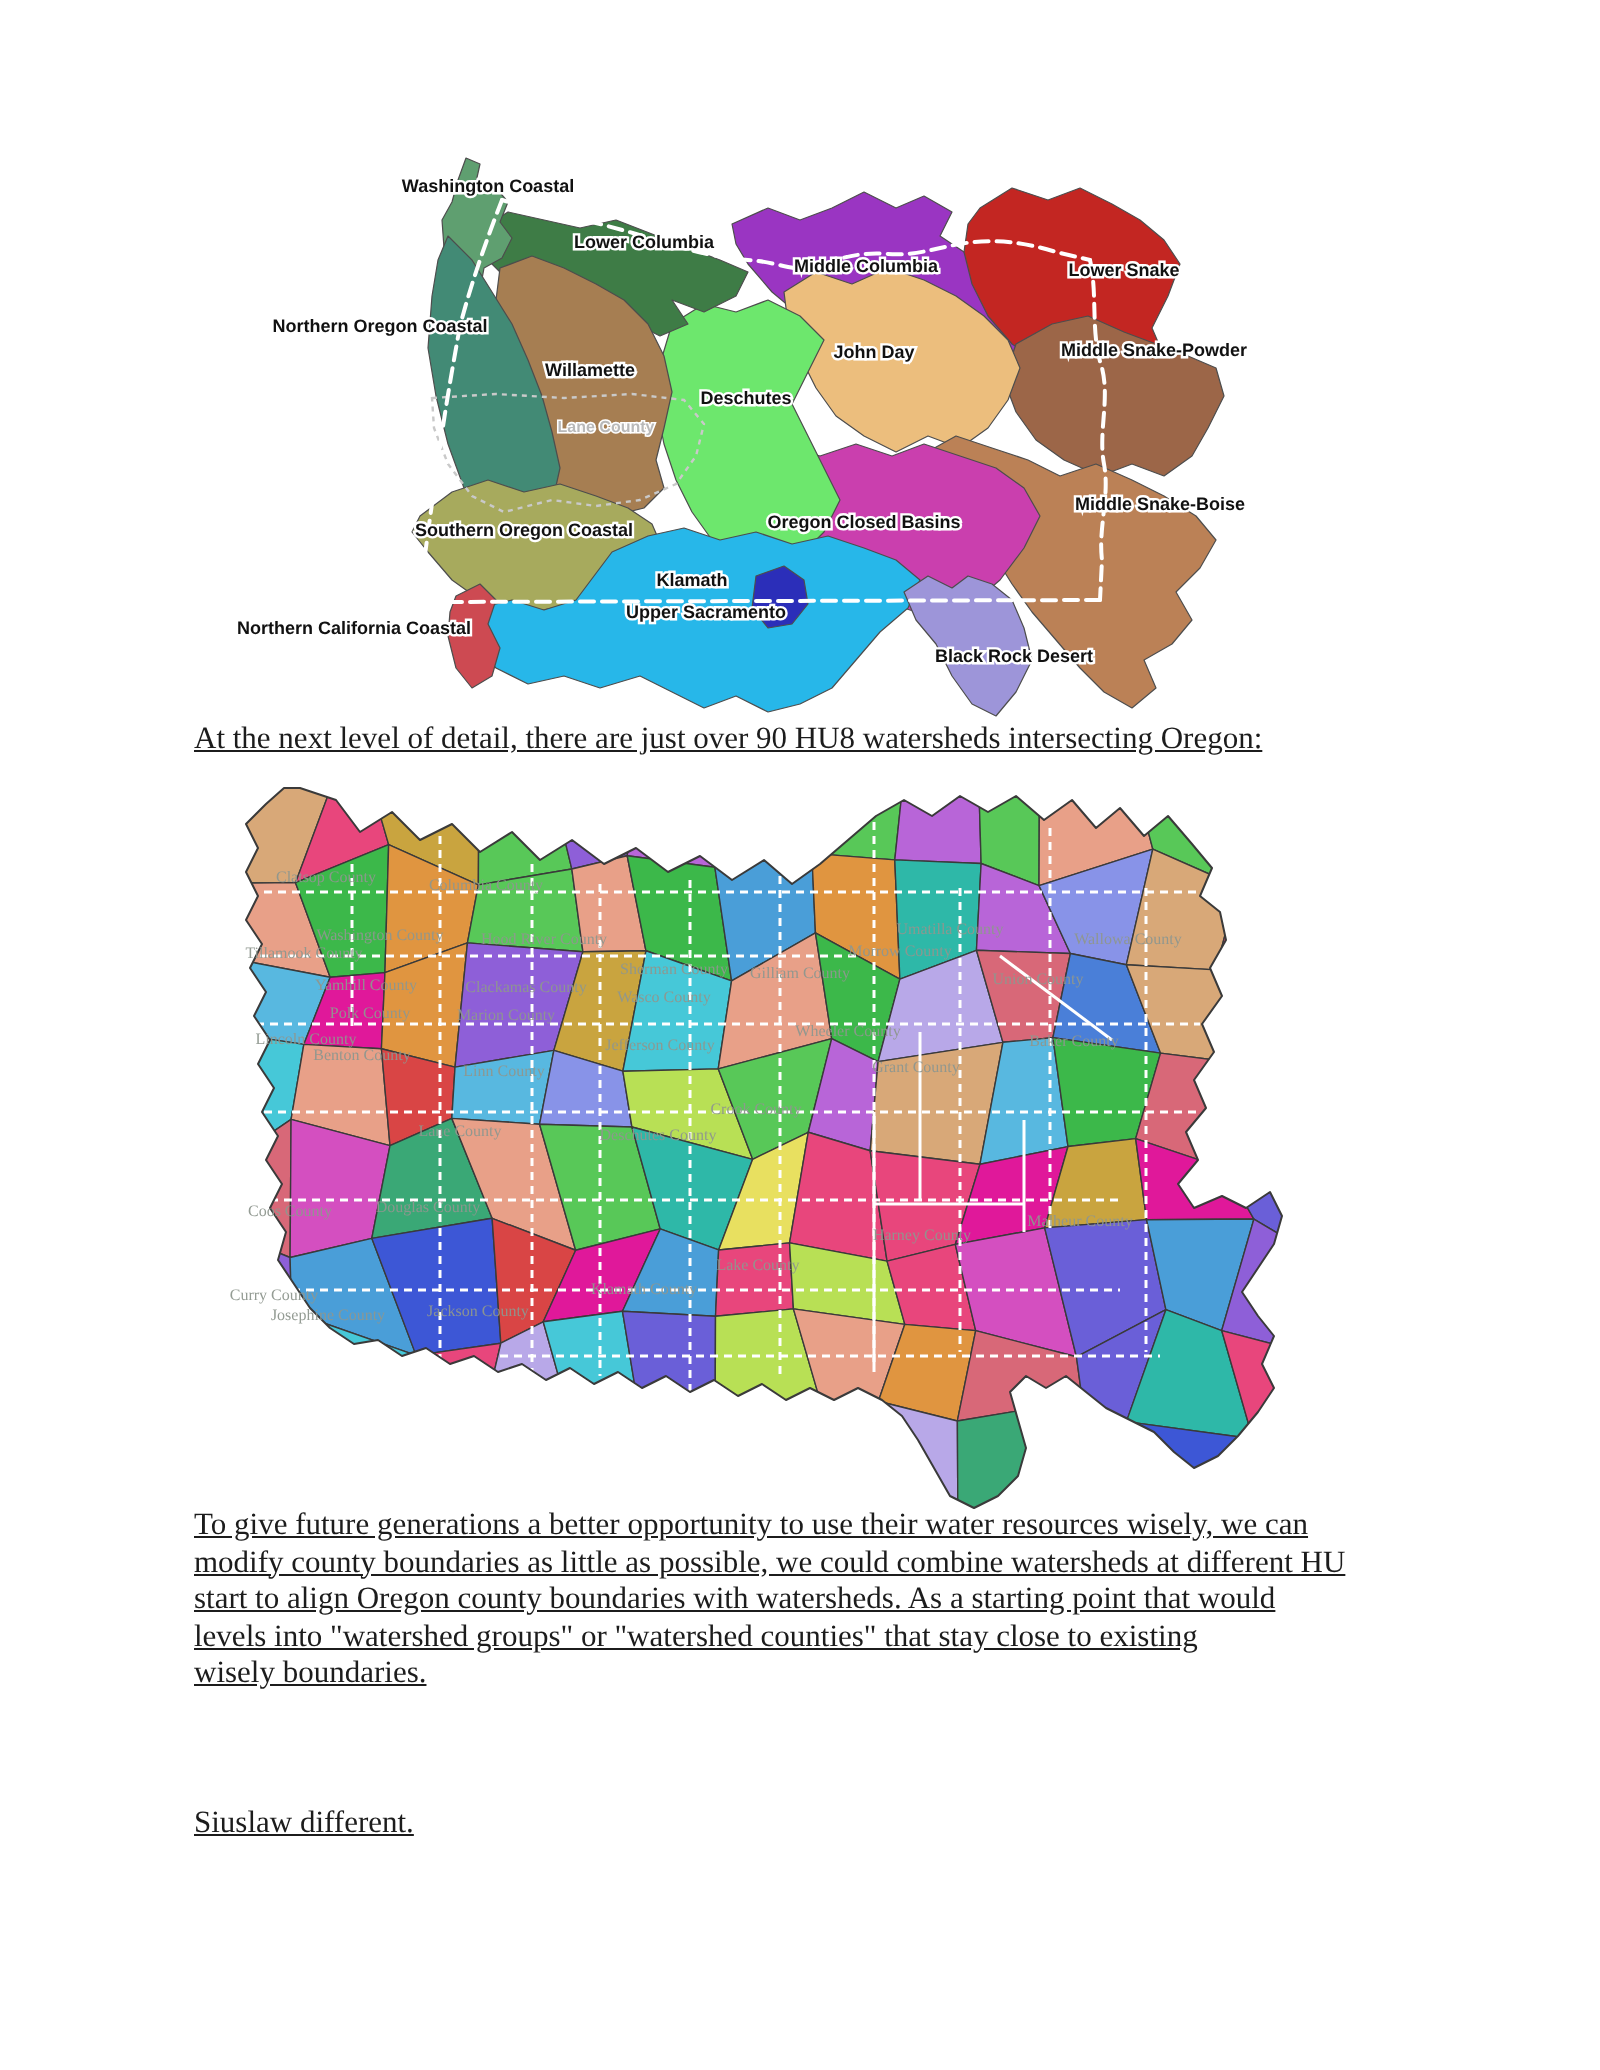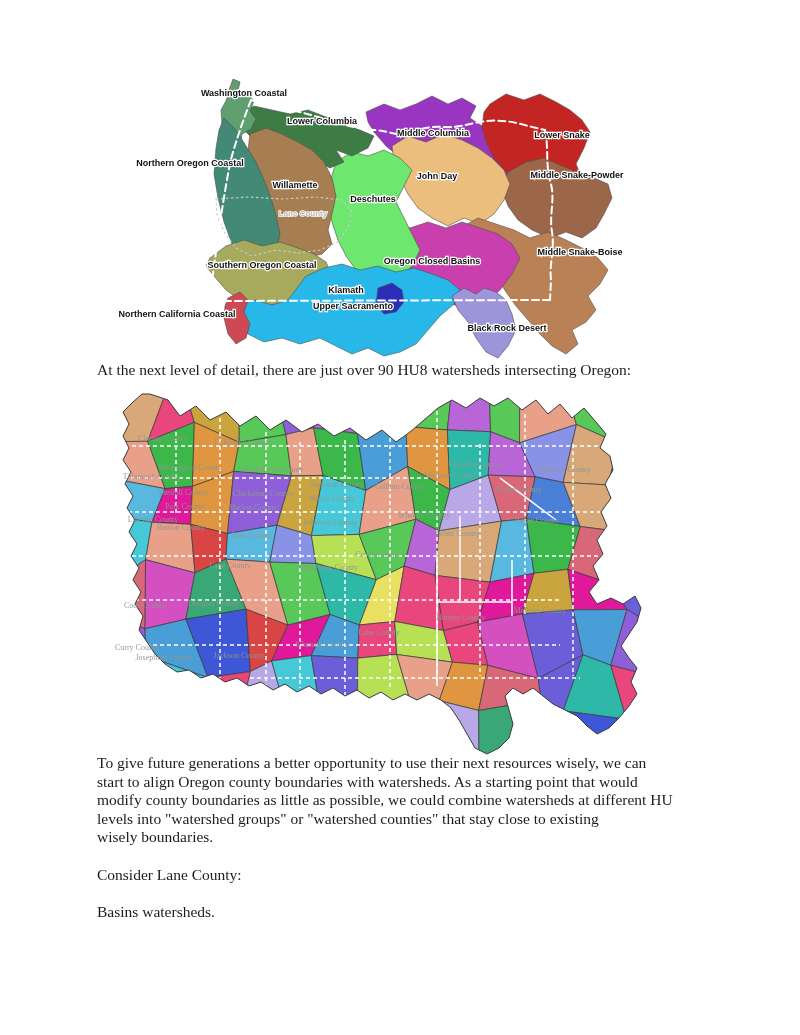--- a/index.html
+++ b/index.html
@@ -1,20 +1,20 @@
 <!DOCTYPE html>
 <html><head>
 <meta charset="utf-8">
 <style>
   html,body{margin:0;padding:0;background:#ffffff;}
   .page{position:relative;width:800px;height:1035px;background:#ffffff;overflow:hidden;
         font-family:"Liberation Serif",serif;color:#1c1c1c;}
   .map{position:absolute;}
   .para{position:absolute;left:97px;width:618px;font-size:15.5px;line-height:18.6px;
-        color:#1c1c1c;}
+        color:#1c1c1c;text-decoration:underline;}
   .hu6-label{font-family:"Liberation Sans",sans-serif;font-weight:bold;font-size:9px;
         fill:#111;stroke:#ffffff;stroke-width:2.4px;paint-order:stroke;text-anchor:middle;}
   .hu6-muted{font-family:"Liberation Sans",sans-serif;font-weight:bold;font-size:8px;
         fill:#b9b9b9;stroke:#ffffff;stroke-width:1.6px;paint-order:stroke;text-anchor:middle;}
   .hu8-county{font-family:"Liberation Serif",serif;font-size:8px;fill:#8f978f;
         opacity:.95;text-anchor:middle;}
 </style>
 </head>
 <body>
 
@@ -229,26 +229,25 @@
       <text x="137" y="650" class="hu8-county">Curry County</text>
       <text x="164" y="660" class="hu8-county">Josephine County</text>
       <text x="239" y="658" class="hu8-county">Jackson County</text>
       <text x="322" y="647" class="hu8-county">Klamath County</text>
       <text x="379" y="635" class="hu8-county">Lake County</text>
       <text x="461" y="620" class="hu8-county">Harney County</text>
       <text x="540" y="613" class="hu8-county">Malheur County</text>
     </svg>
 
   <div class="para" style="top:754px">
-      <div>To give future generations a better opportunity to use their next resources wisely, we can</div>
+      <div>To give future generations a better opportunity to use their water resources wisely, we can</div>
+      <div>modify county boundaries as little as possible, we could combine watersheds at different HU</div>
       <div>start to align Oregon county boundaries with watersheds. As a starting point that would</div>
-      <div>modify county boundaries as little as possible, we could combine watersheds at different HU</div>
       <div>levels into "watershed groups" or "watershed counties" that stay close to existing</div>
       <div>wisely boundaries.</div>
     </div>
 
-  <div class="para" style="top:866px">Consider Lane County:</div>
 
   <div class="para" style="top:903px">
-      <div>Basins watersheds.</div>
+      <div>Siuslaw different.</div>
     </div>
 
 </div>
 
 </body></html>

